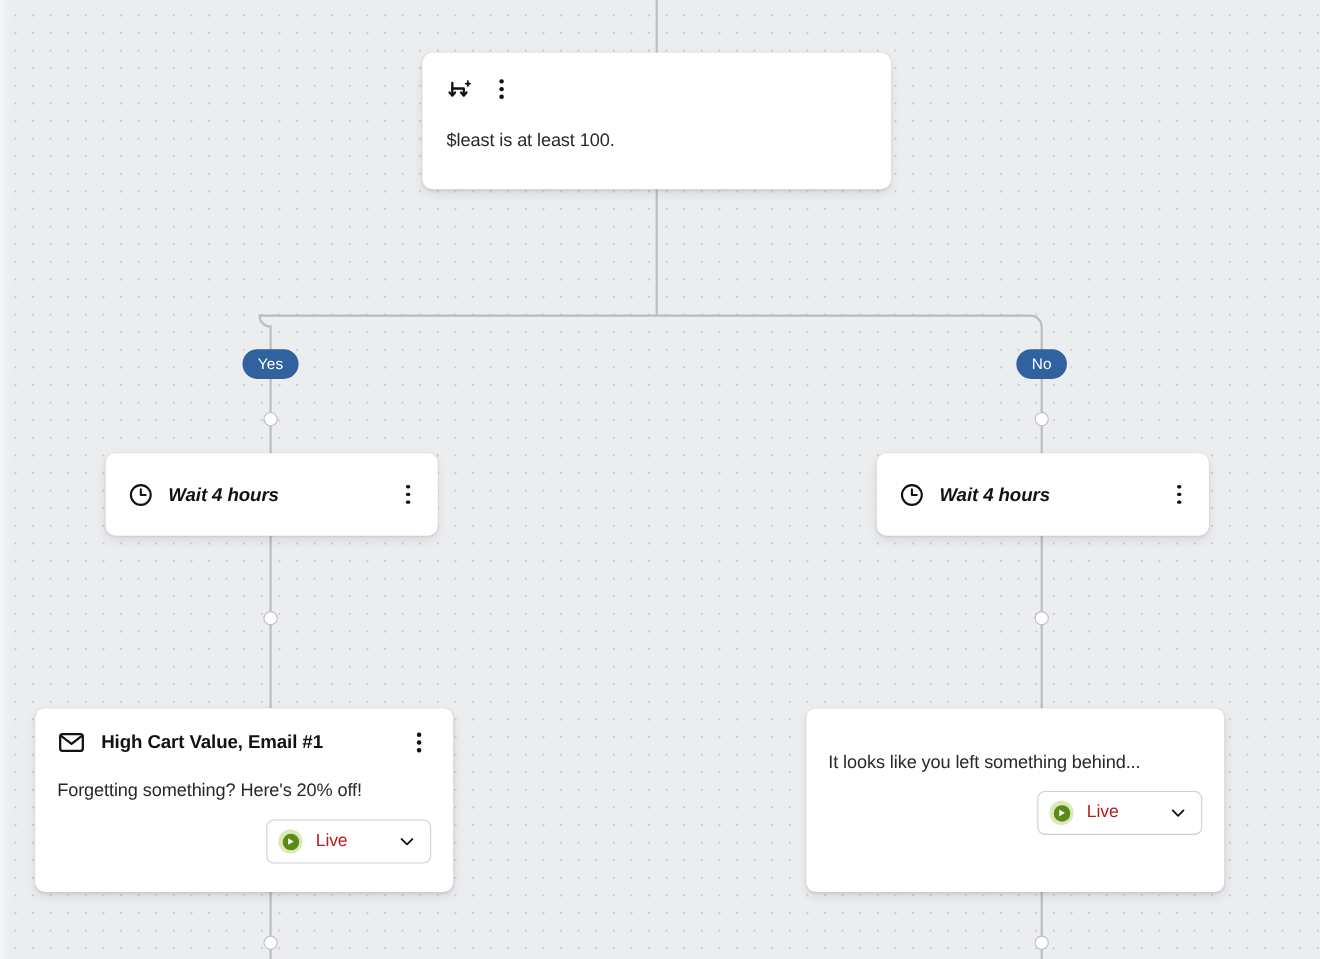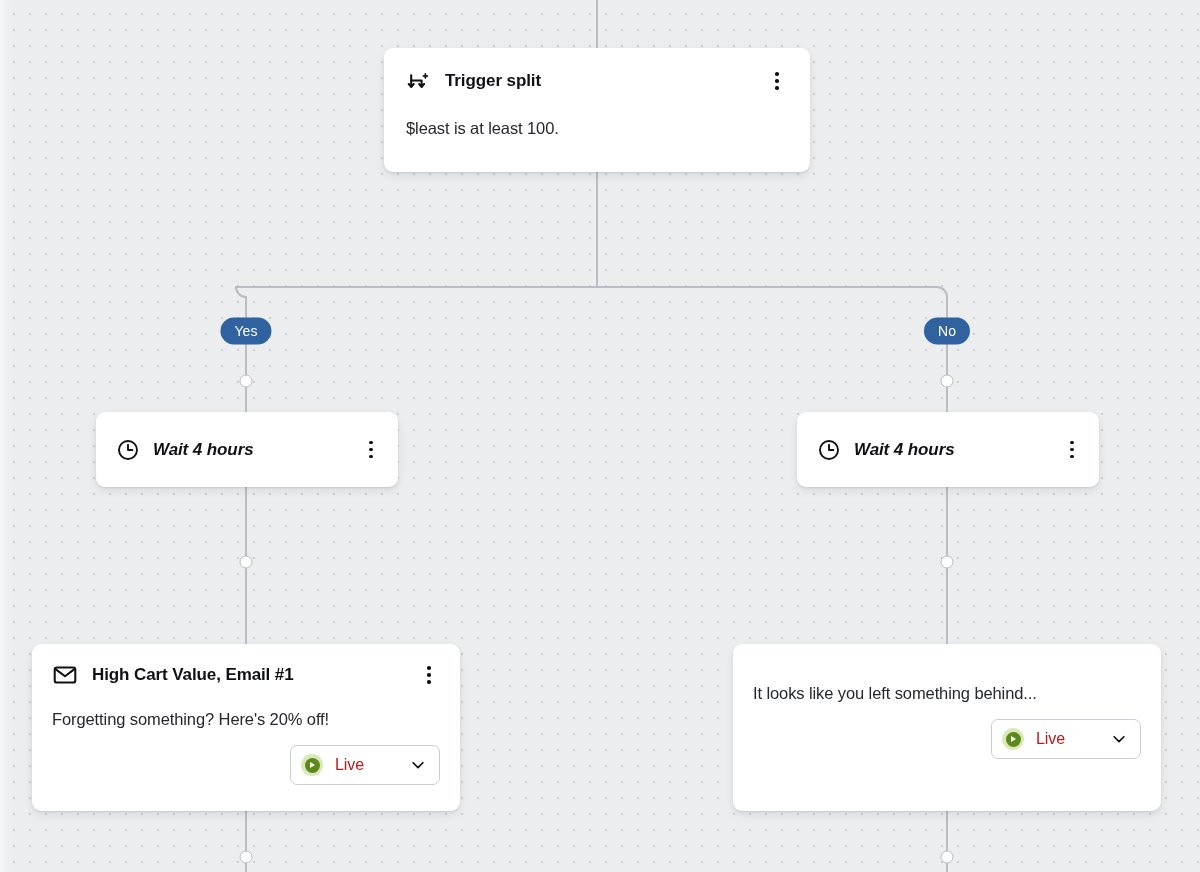--- a/index.html
+++ b/index.html
@@ -130,21 +130,21 @@
     align-items: center;
     font-style: italic;
   }
   .card-wait .card-head { width: 100%; gap: 13px; }
   .card-wait .card-title { font-size: 17px; }
   #card-wait-yes { left: 96px; top: 412px; }
   #card-wait-no  { left: 797px; top: 412px; }
 
   
   .card-email {
-    width: 428px; height: 167px;
+    width: 380px; height: 167px;
     padding: 18px 20px 0 20px;
   }
   #card-email-high { left: 32px; top: 644px; }
   #card-email-low  { left: 733px; top: 644px; }
   .card-email .card-body-text { margin-top: 22px; }
 
   .status-row {
     display: flex;
     justify-content: flex-end;
     margin-top: 16px;
@@ -243,21 +243,20 @@
     <div class="card-head">
       <span class="card-icon">
         <svg width="25" height="25" viewBox="0 0 24 24" fill="none" stroke="#101114" stroke-width="2" stroke-linecap="round" stroke-linejoin="round">
           <path d="M5 6 L5 11 L15 11 L15 17"></path>
           <path d="M5 11 L5 17"></path>
           <path d="M2.6 14.4 L5 17.2 L7.4 14.4"></path>
           <path d="M12.6 14.4 L15 17.2 L17.4 14.4"></path>
           <path d="M18.6 4.2 L19.3 6.1 L21.2 6.8 L19.3 7.5 L18.6 9.4 L17.9 7.5 L16 6.8 L17.9 6.1 Z" fill="#101114" stroke-width="0.8"></path>
         </svg>
       </span>
-      <span class="card-title">Trigger split</span>
       <span class="kebab">
         <span></span>
           <span></span>
           <span></span>
       </span>
     </div>
     <div class="card-body-text">$least is at least 100.</div>
   </div>
 
   <div class="card card-wait" id="card-wait-yes">

